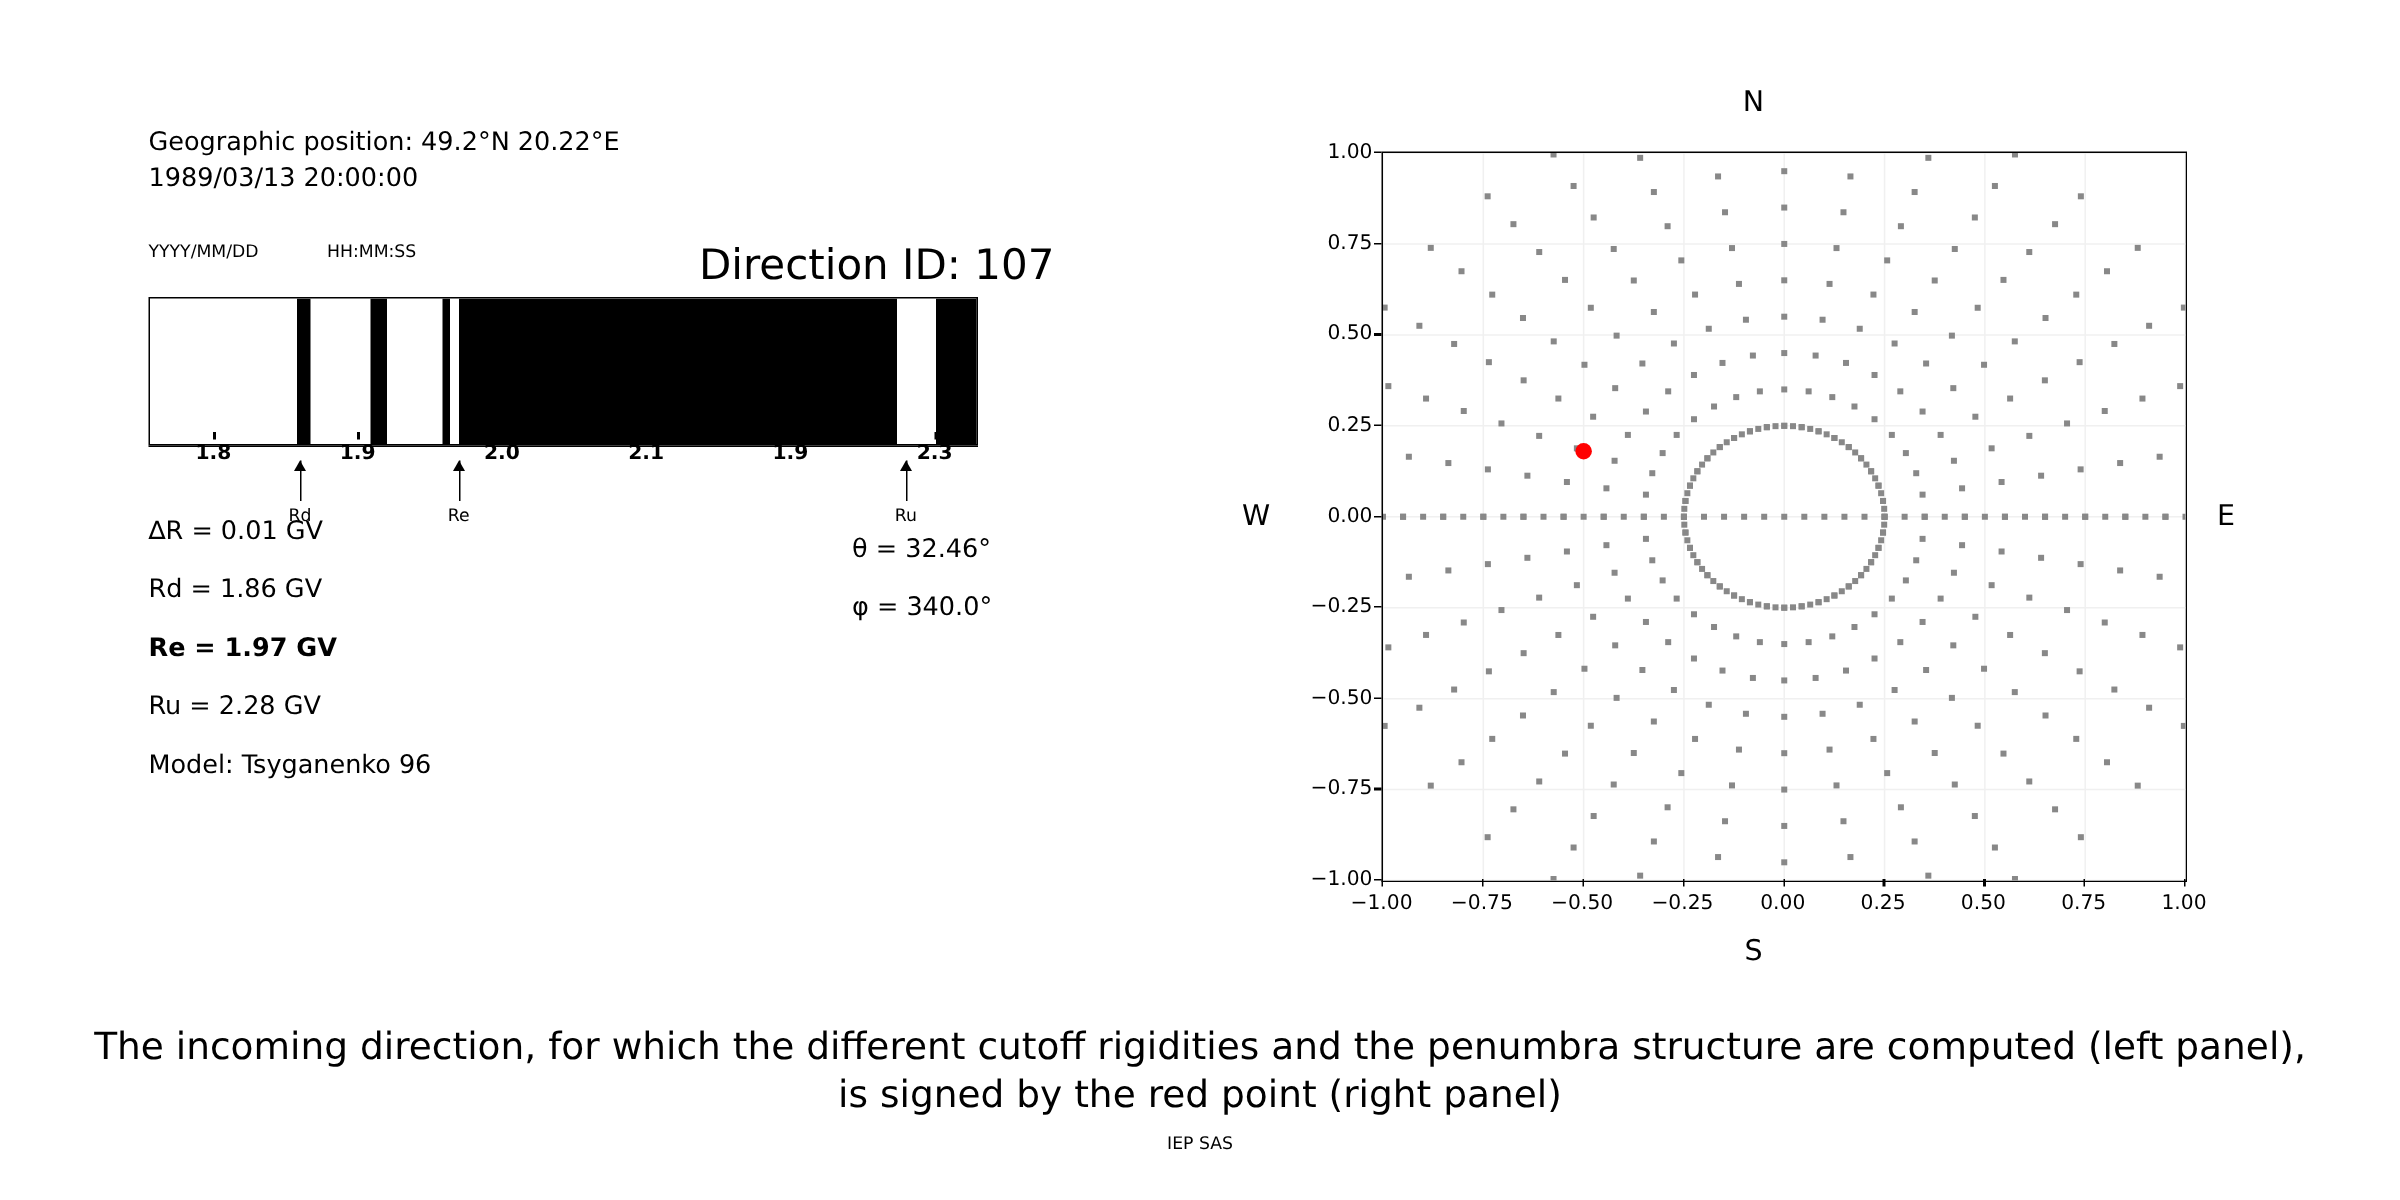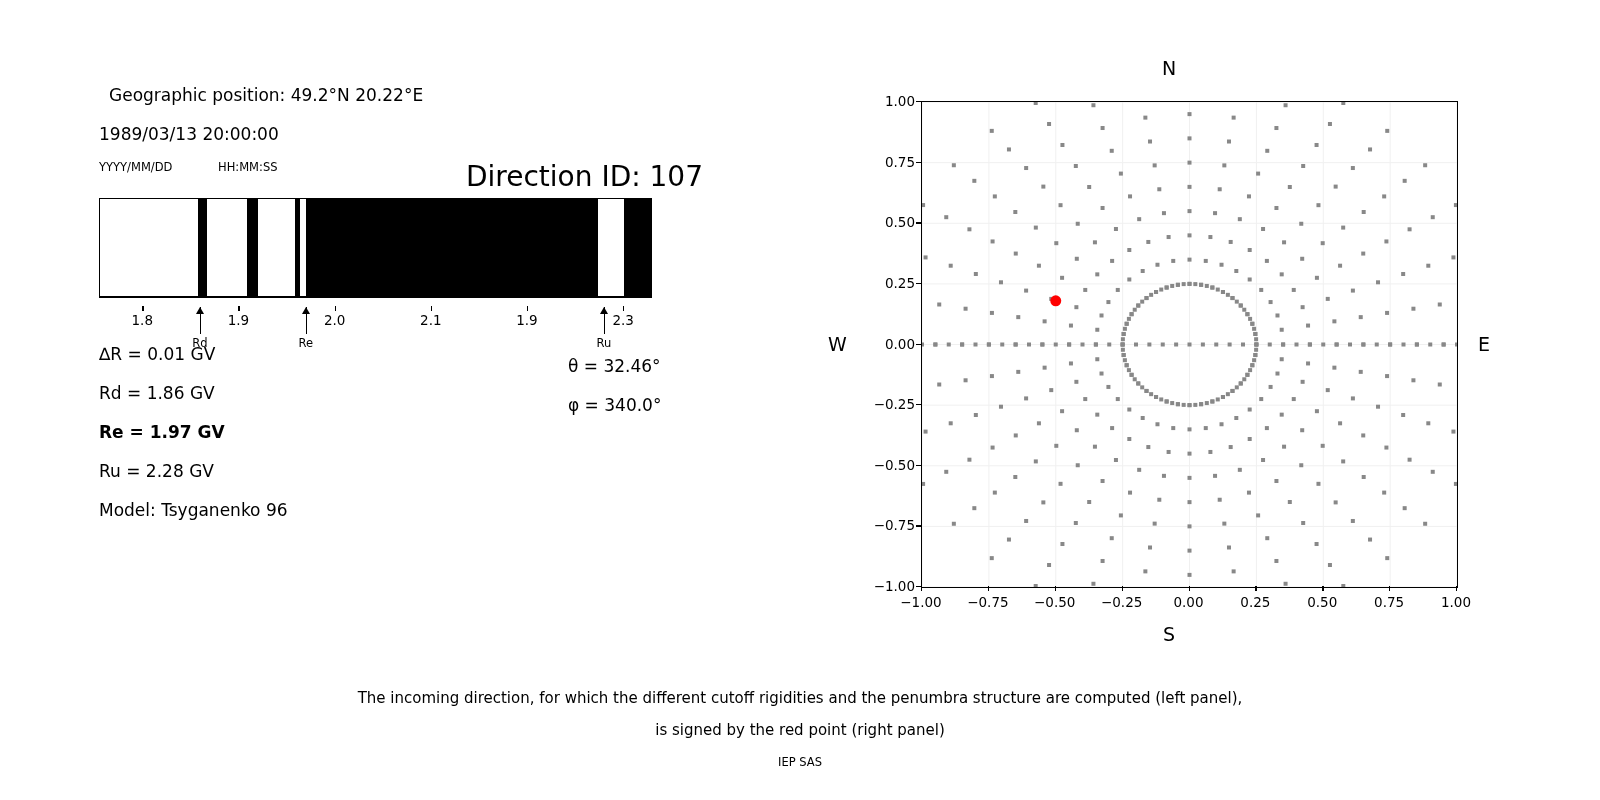--- a/index.html
+++ b/index.html
@@ -7,22 +7,22 @@
     width:1600px;height:800px;background:#ffffff;
     font-family:"DejaVu Sans","Liberation Sans",sans-serif;
     color:#000000;overflow:hidden;position:relative;
   }
   .abs{position:absolute;}
 
   
   #left-panel{left:0;top:0;width:800px;height:660px;}
 
   .info-line{font-size:17px;color:#000;white-space:nowrap;}
-  #geo-position{left:99px;top:85px;margin-left:10px;}
-  #datetime-value{left:99px;top:124px;}
+  #geo-position{left:99px;top:85px;}
+  #datetime-value{left:99px;top:109px;}
   #fmt-date{left:99px;top:160px;font-size:11.5px;}
   #fmt-time{left:218px;top:160px;font-size:11.5px;}
   #direction-id{left:466px;top:160px;font-size:28px;}
 
   
   #penumbra-bar{
     left:99px;top:198px;width:553px;height:99px;
     background:#ffffff;border:1.3px solid #000;box-sizing:border-box;
     overflow:hidden;
   }
@@ -66,21 +66,21 @@
     position:absolute;top:0;font-size:13.5px;
     transform:translateX(-50%);white-space:nowrap;
   }
   .ytick-mark{position:absolute;width:5px;height:1.3px;background:#000;}
   .xtick-mark{position:absolute;width:1.3px;height:5px;background:#000;}
   .compass{position:absolute;font-size:19px;white-space:nowrap;}
 
   
   #caption{
     left:0;top:682px;width:1600px;text-align:center;
-    font-size:15px;line-height:32px;color:#000;
+    font-size:25px;line-height:32px;color:#000;
   }
   #footer{
     left:0;top:755px;width:1600px;text-align:center;
     font-size:11.5px;color:#000;
   }
 </style>
 </head>
 <body>
 
 <div class="abs" id="left-panel">
@@ -97,21 +97,21 @@
 
   <div class="abs" id="penumbra-bar">
       <div class="band" style="left: 98.0974px; width: 8.65565px;"></div>
       <div class="band" style="left: 147.146px; width: 10.5791px;"></div>
       <div class="band" style="left: 195.233px; width: 4.8087px;"></div>
       <div class="band" style="left: 205.812px; width: 292.369px;"></div>
       <div class="band" style="left: 524.148px; width: 28.8522px;"></div>
     </div>
 
   <div class="abs" id="rig-axis"></div>
-  <div class="abs" id="rig-axis-ticks" style="left:99px;top:306px;width:553px;height:60px;">
+  <div class="abs" id="rig-axis-ticks" style="left:99px;top:288px;width:553px;height:60px;font-weight:bold;">
       <div class="tick" style="left: 43.2783px;"></div>
       <div class="ticklabel" style="left: 43.2783px;">1.8</div>
       <div class="tick" style="left: 139.452px;"></div>
       <div class="ticklabel" style="left: 139.452px;">1.9</div>
       <div class="tick" style="left: 235.626px;"></div>
       <div class="ticklabel" style="left: 235.626px;">2.0</div>
       <div class="tick" style="left: 331.8px;"></div>
       <div class="ticklabel" style="left: 331.8px;">2.1</div>
       <div class="tick" style="left: 427.974px;"></div>
       <div class="ticklabel" style="left: 427.974px;">1.9</div>

